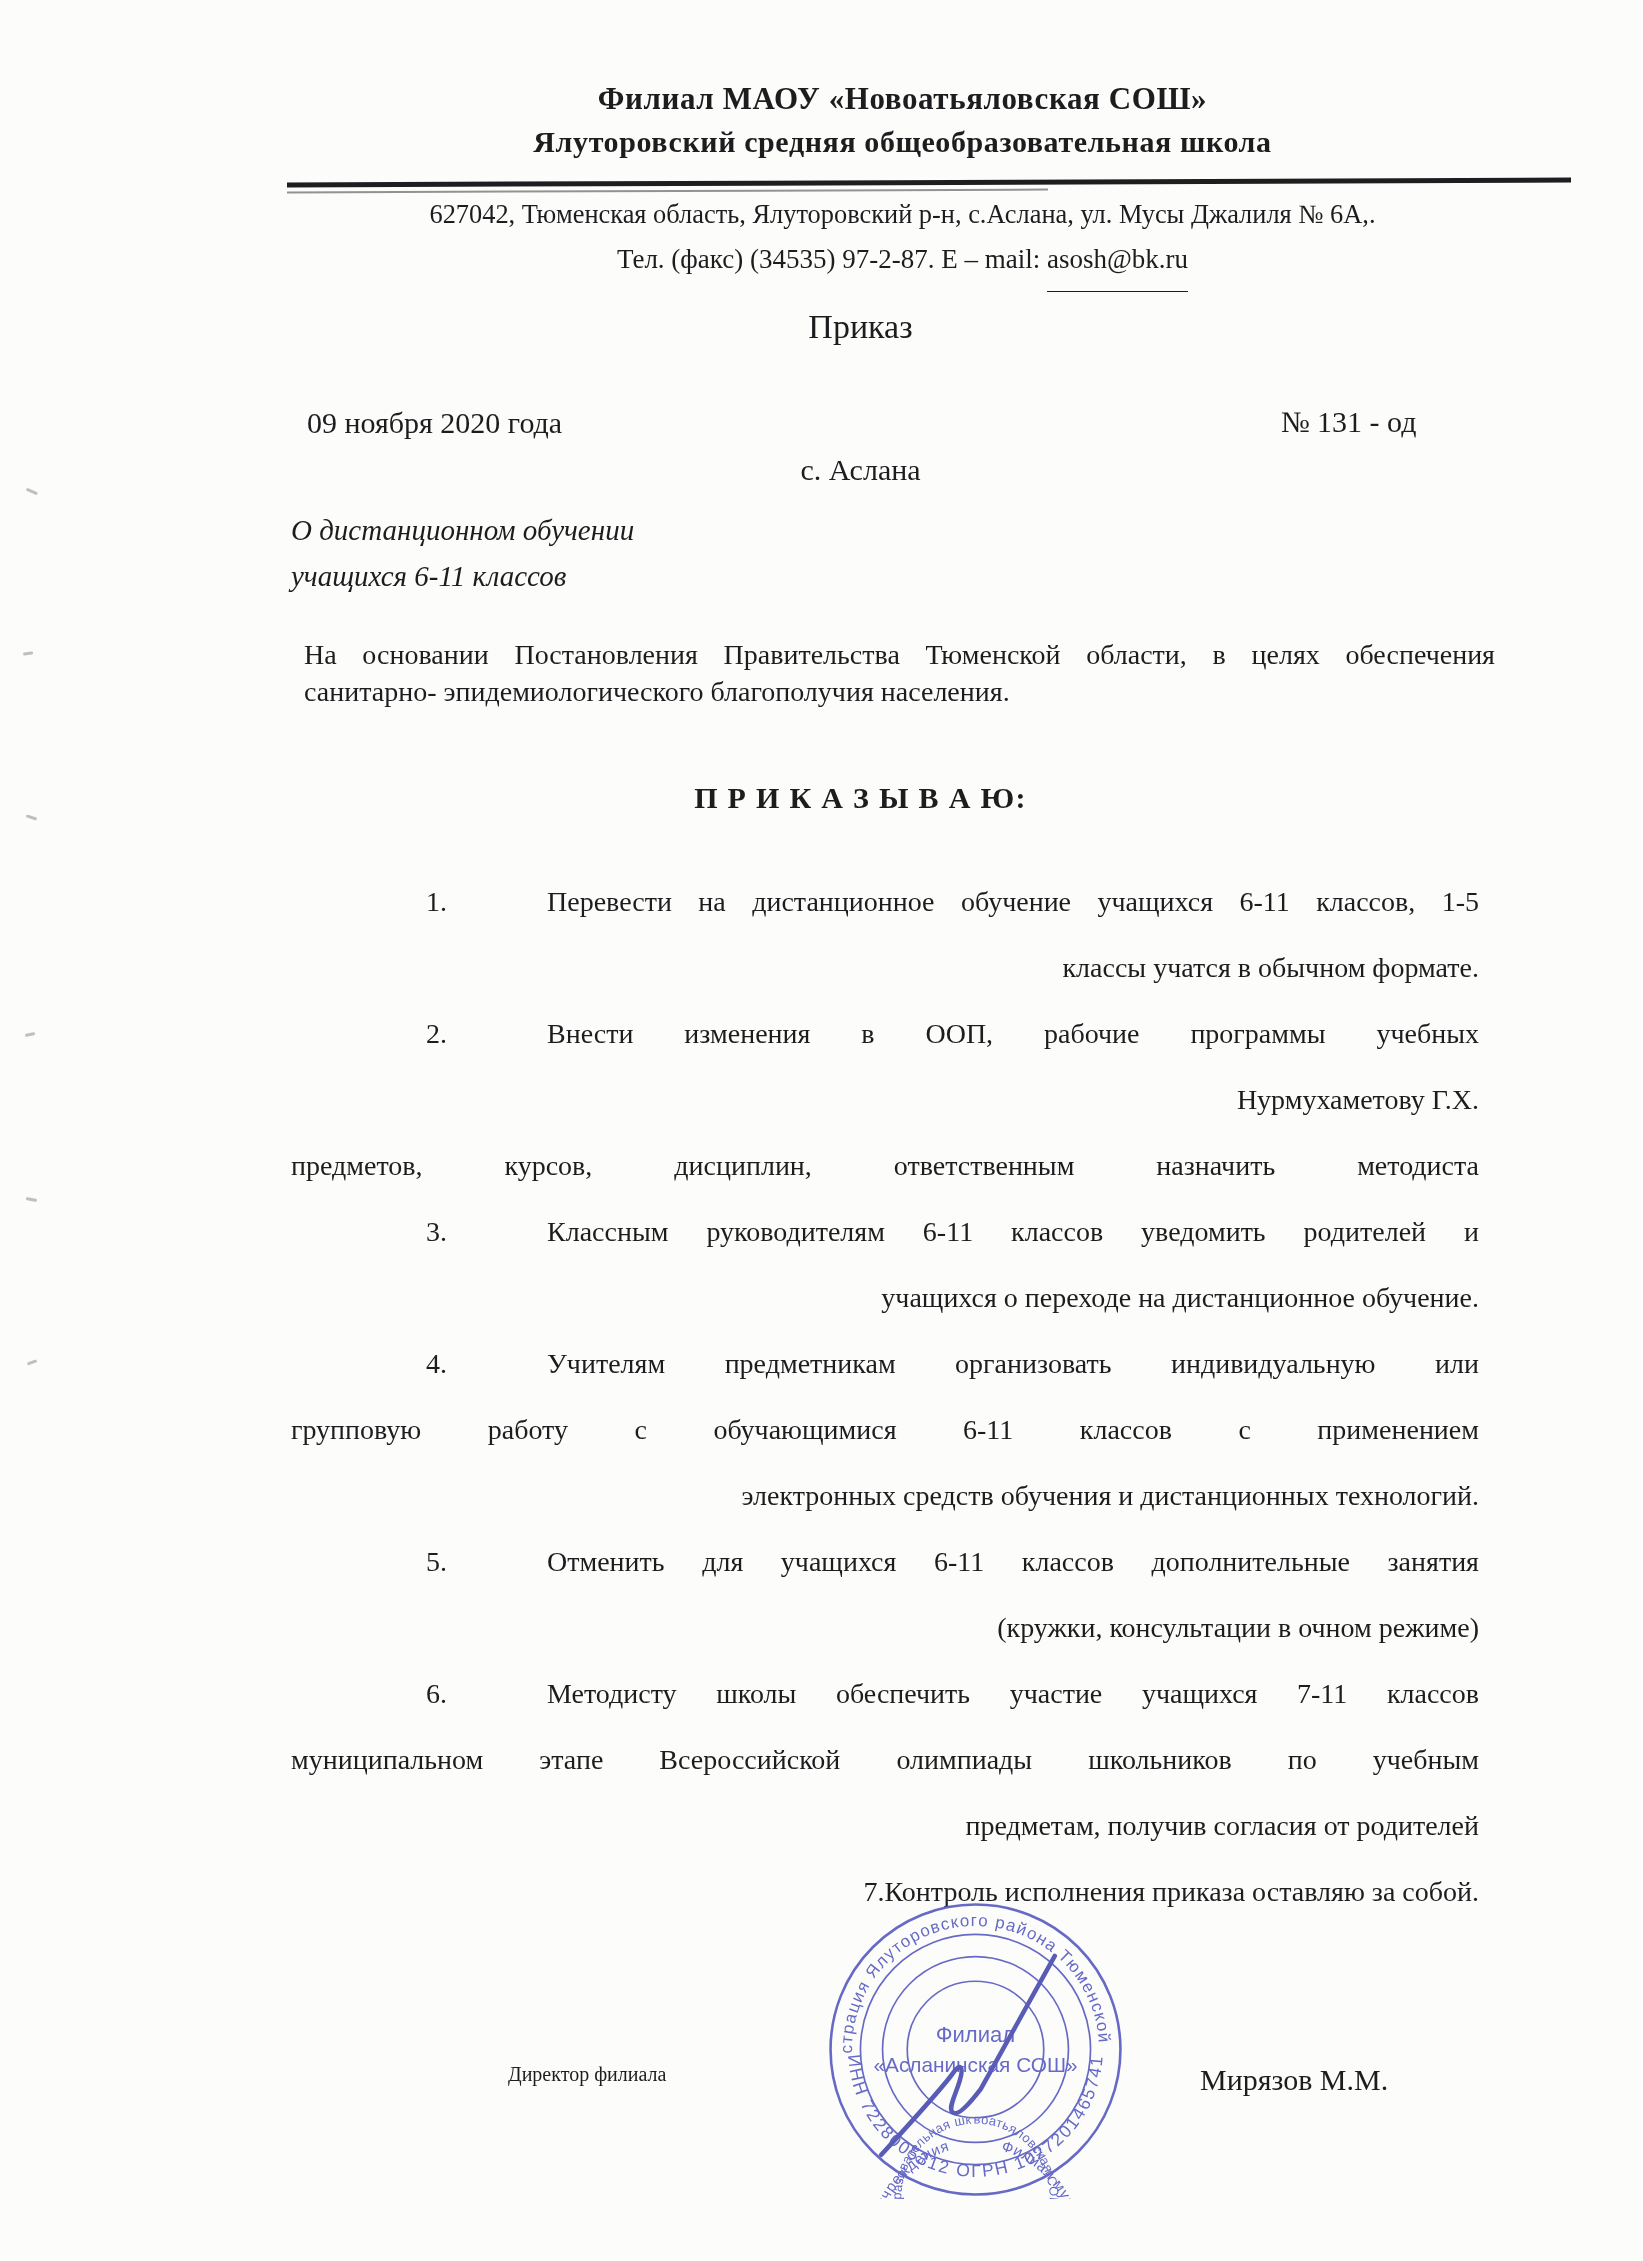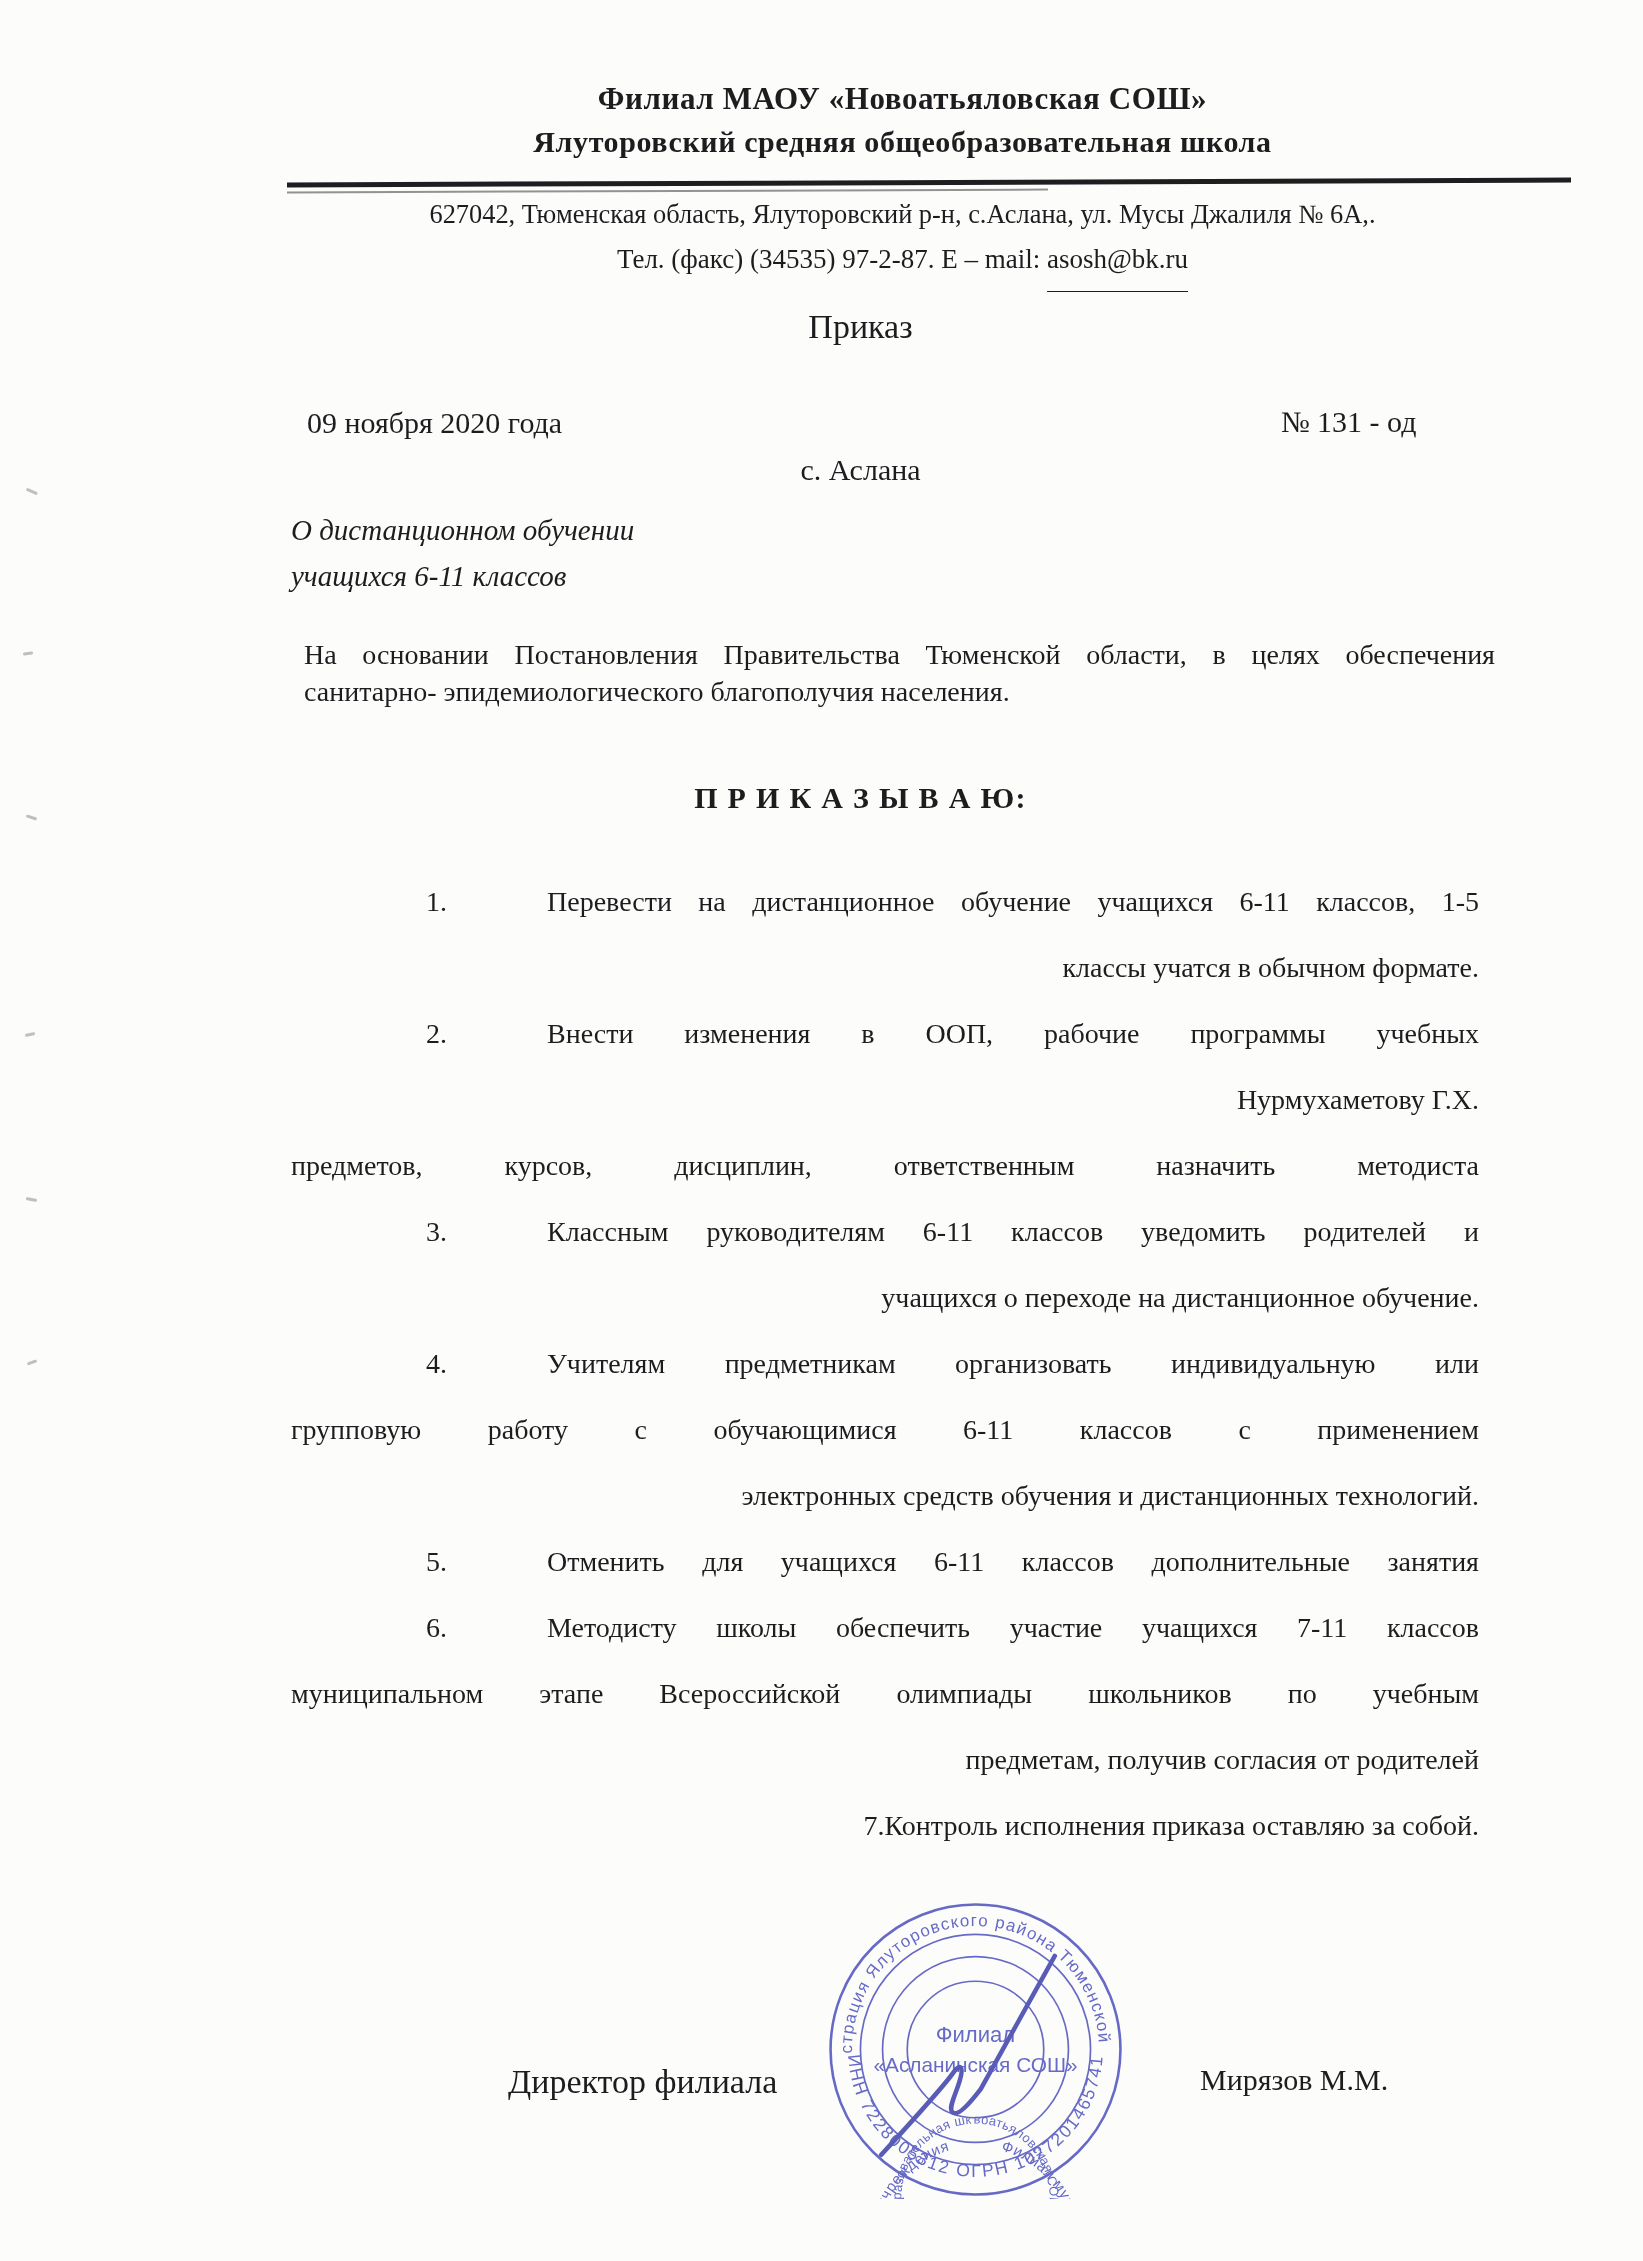--- a/index.html
+++ b/index.html
@@ -38,21 +38,21 @@
   .preamble{position:absolute;left:304px;width:1191px;font-size:28px;line-height:37px;}
   .preamble{top:636px;}
   .preamble .pl1{text-align:justify;text-align-last:justify;}
   .resolution{top:781px;font-size:30px;font-weight:bold;letter-spacing:1.3px;}
   
   .items{position:absolute;left:291px;top:869px;width:1188px;font-size:28px;}
   .line{height:66px;line-height:66px;white-space:nowrap;text-align:right;}
   .line.j{text-align:justify;text-align-last:justify;white-space:normal;}
   .num{display:inline-block;margin-left:135px;width:121px;}
   
-  .sig-role{position:absolute;left:508px;top:2063px;font-size:34px;}
+  .sig-role{position:absolute;left:508px;top:2063px;font-size:20px;}
   .sig-name{position:absolute;left:1200px;top:2063px;font-size:30px;}
   
   .stamp{position:absolute;left:826px;top:1900px;width:299px;height:299px;opacity:.92;}
   .stamp text{font-family:"Liberation Sans","DejaVu Sans",sans-serif;}
   
   .artifact{position:absolute;background:#8d8d8d;opacity:.55;border-radius:1.3px;}
 </style>
 </head>
 <body>
 
@@ -89,20 +89,21 @@
     <div class="line j"><span>предметов, курсов, дисциплин, ответственным назначить методиста</span></div>
 
     <div class="line j"><span class="num">3.</span><span>Классным руководителям 6-11 классов уведомить родителей и</span></div>
     <div class="line"><span>учащихся о переходе на дистанционное обучение.</span></div>
 
     <div class="line j"><span class="num">4.</span><span>Учителям предметникам организовать индивидуальную или</span></div>
     <div class="line j"><span>групповую работу с обучающимися 6-11 классов с применением</span></div>
     <div class="line"><span>электронных средств обучения и дистанционных технологий.</span></div>
 
     <div class="line j"><span class="num">5.</span><span>Отменить для учащихся 6-11 классов дополнительные занятия</span></div>
+    <div class="line"><span>(кружки, консультации в очном режиме)</span></div>
 
     <div class="line j"><span class="num">6.</span><span>Методисту школы обеспечить участие учащихся 7-11 классов</span></div>
     <div class="line j"><span>муниципальном этапе Всероссийской олимпиады школьников по учебным</span></div>
     <div class="line"><span>предметам, получив согласия от родителей</span></div>
 
     <div class="line"><span class="num">7.</span><span>Контроль исполнения приказа оставляю за собой.</span></div>
   </div>
 
   <div class="sig-role">Директор филиала</div>
   <div class="sig-name">Мирязов М.М.</div>

